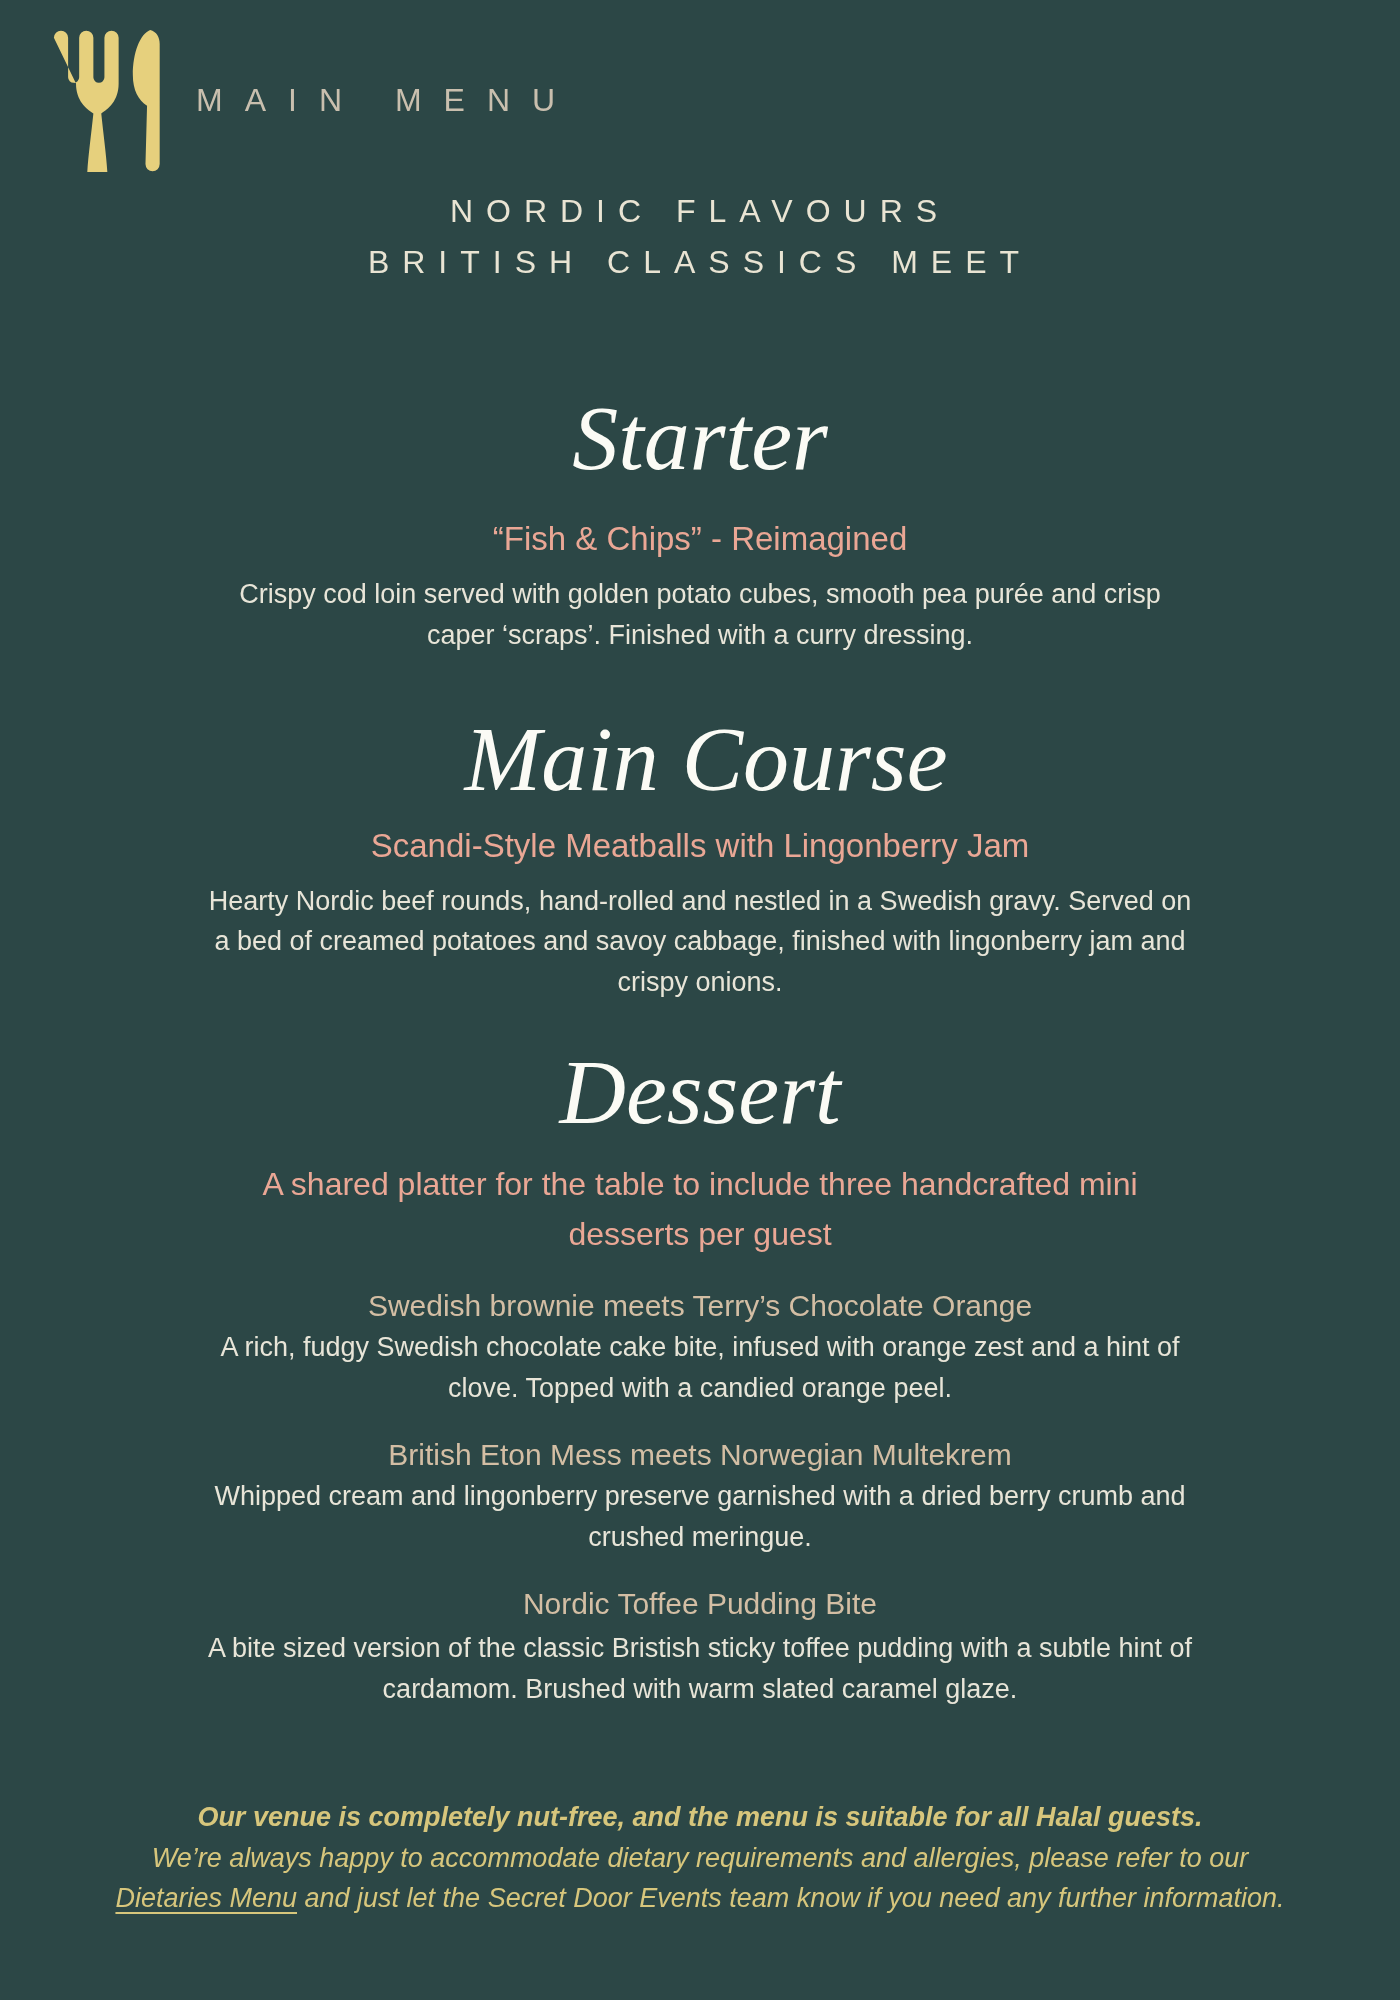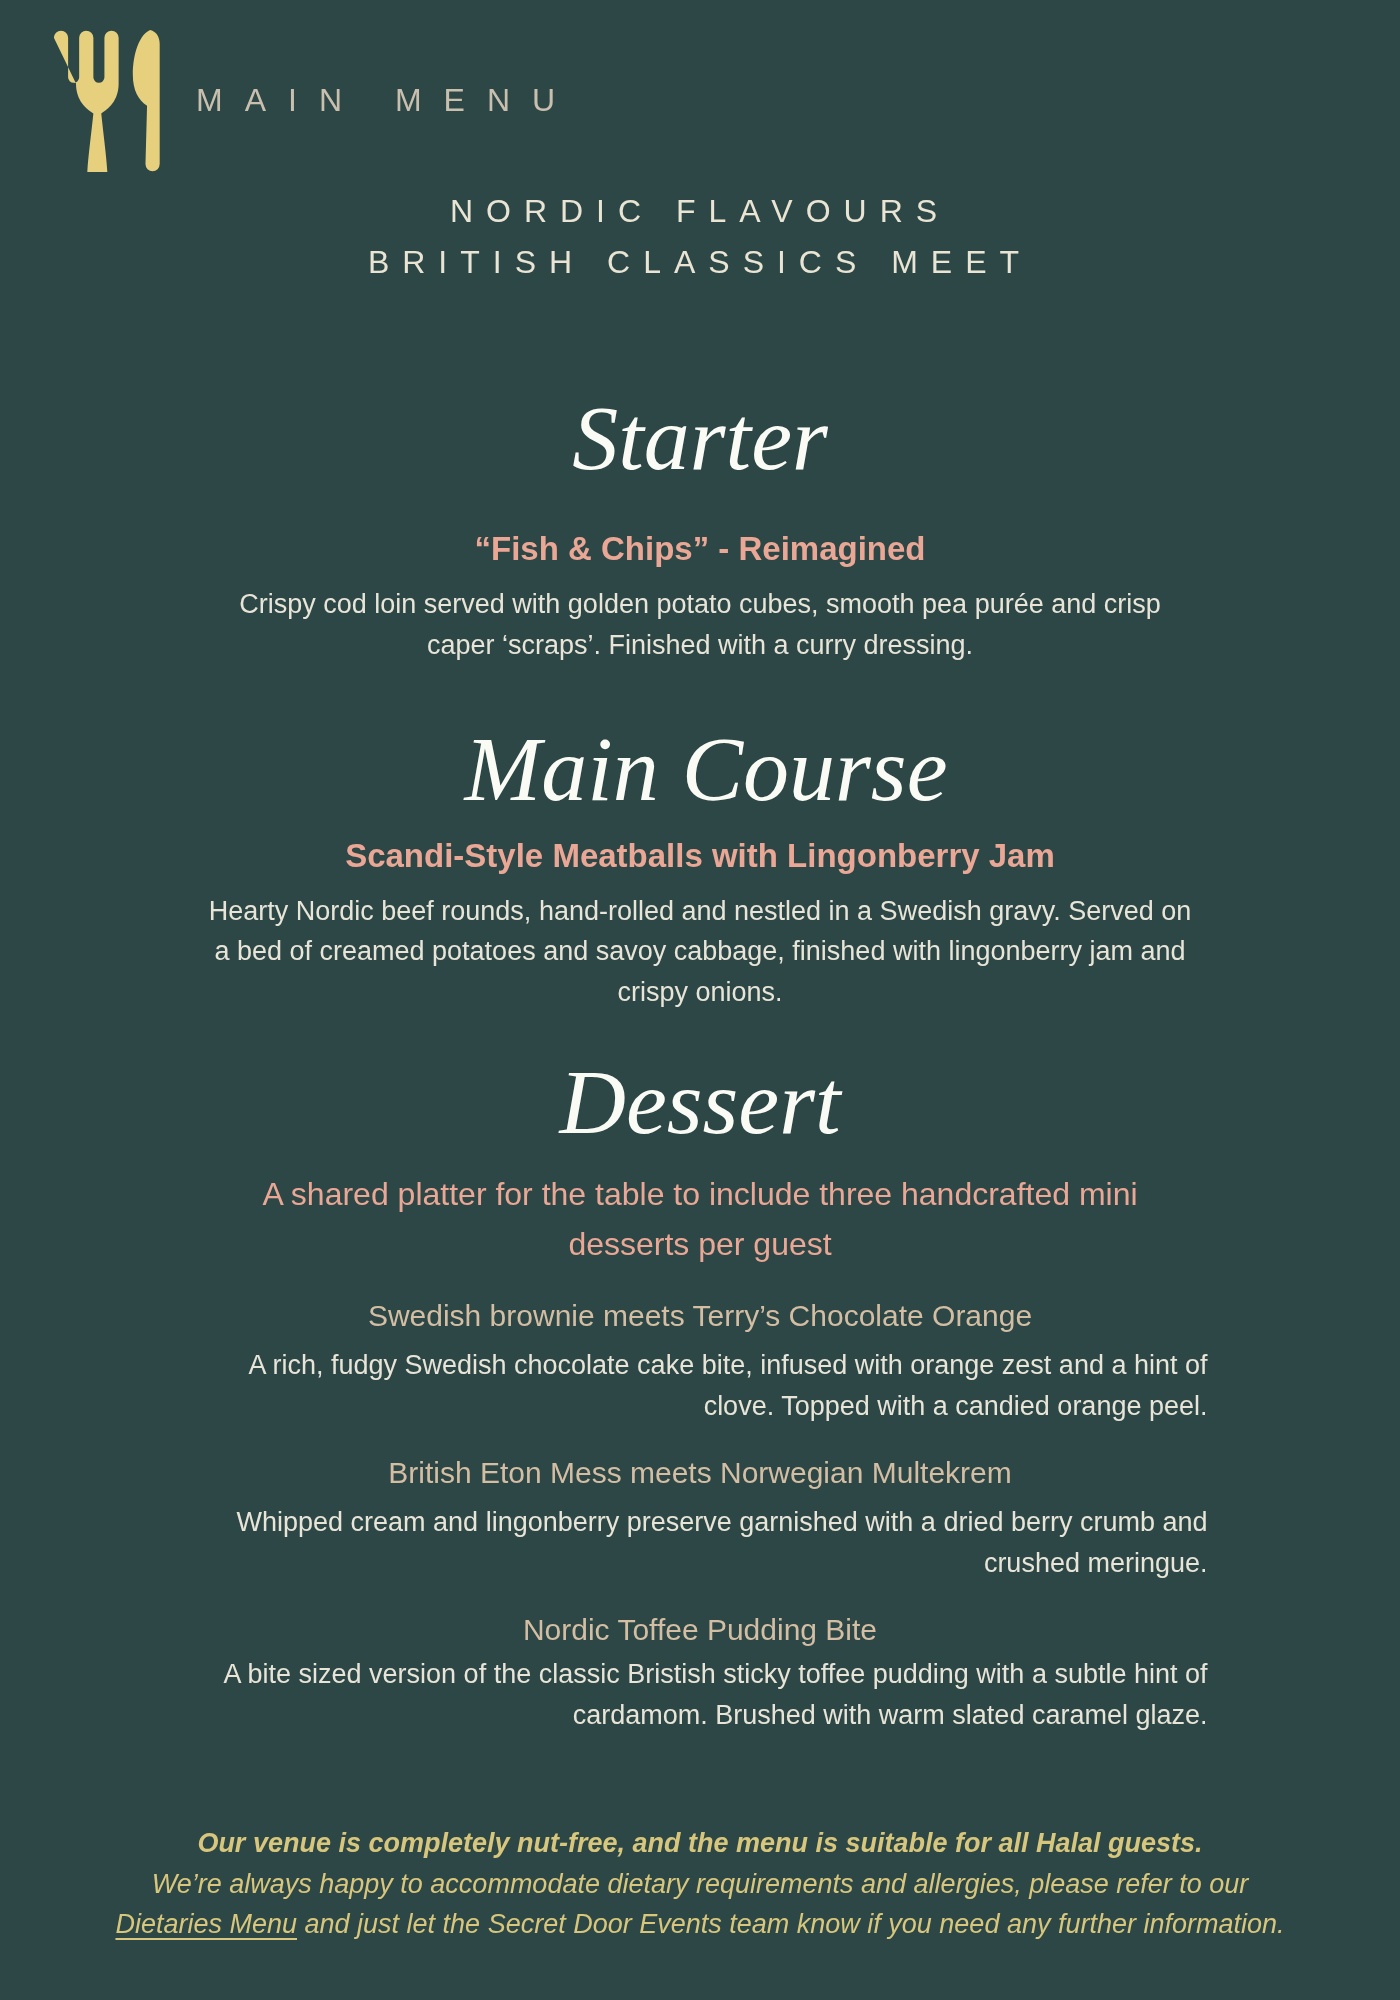--- a/index.html
+++ b/index.html
@@ -55,23 +55,23 @@
     font-style: italic;
     font-weight: 300;
     font-size: 92px;
     line-height: 1.15;
     color: #fbfbf5;
   }
   .script-heading.main { margin-top: 52px; padding-left: 12px; }
   .script-heading.dessert { margin-top: 38px; }
 
   .dish-name {
-    margin: 38px auto 0;
+    margin: 28px auto 0;
     font-size: 33px;
-    font-weight: 700;
+    font-weight: 400;
     color: #eaa795;
   }
   .dish-name.main { margin-top: 14px; }
   .dish-desc {
     margin: 16px auto 0;
     max-width: 985px;
     font-size: 27px;
     line-height: 1.5;
     color: #e8e5d8;
   }
@@ -83,26 +83,25 @@
     line-height: 1.55;
     color: #eaa795;
   }
   .dessert-item-name {
     margin: 30px auto 0;
     font-size: 30px;
     font-weight: 500;
     color: #d3bea4;
   }
   .dessert-item-desc {
-    margin: 12px auto 0;
+    margin: 4px auto 0;
     max-width: 1015px;
     font-size: 27px;
     line-height: 1.5;
     color: #e8e5d8;
-    text-align: right;
   }
   .dessert-item-desc.tight { margin-top: 7px; }
 
   
   .footer {
     margin: 88px auto 0;
     max-width: 1180px;
     font-style: italic;
     font-size: 27px;
     line-height: 1.5;

